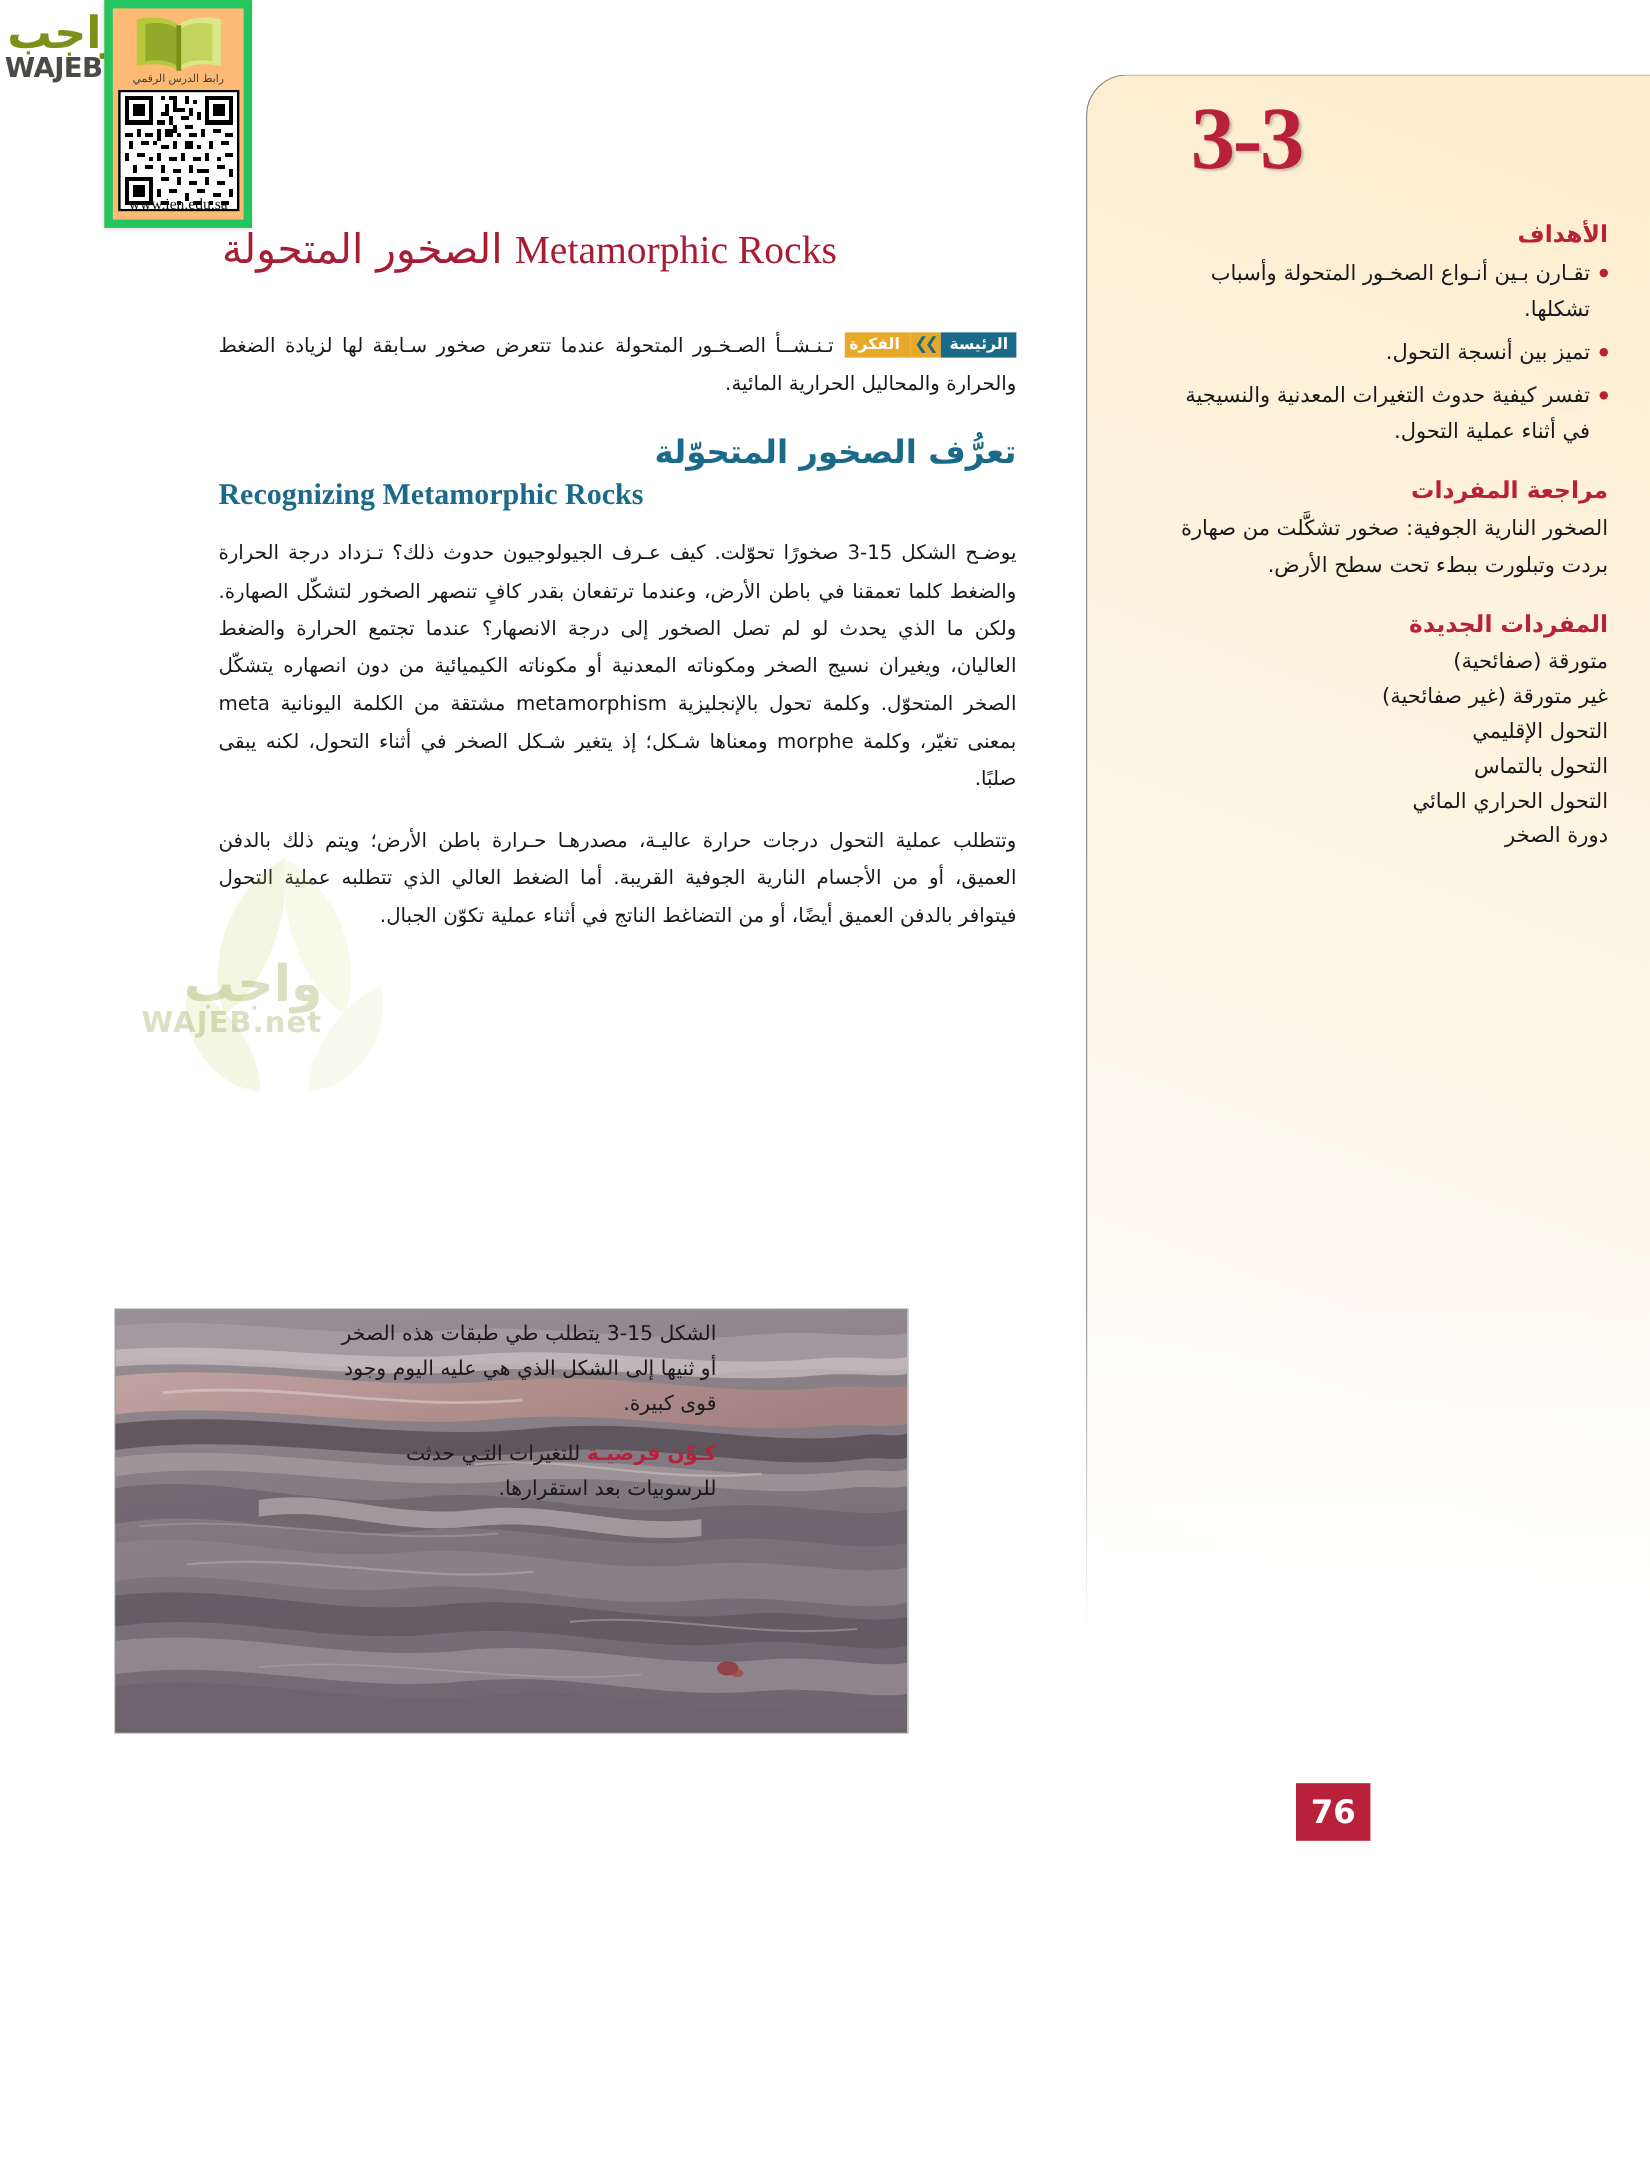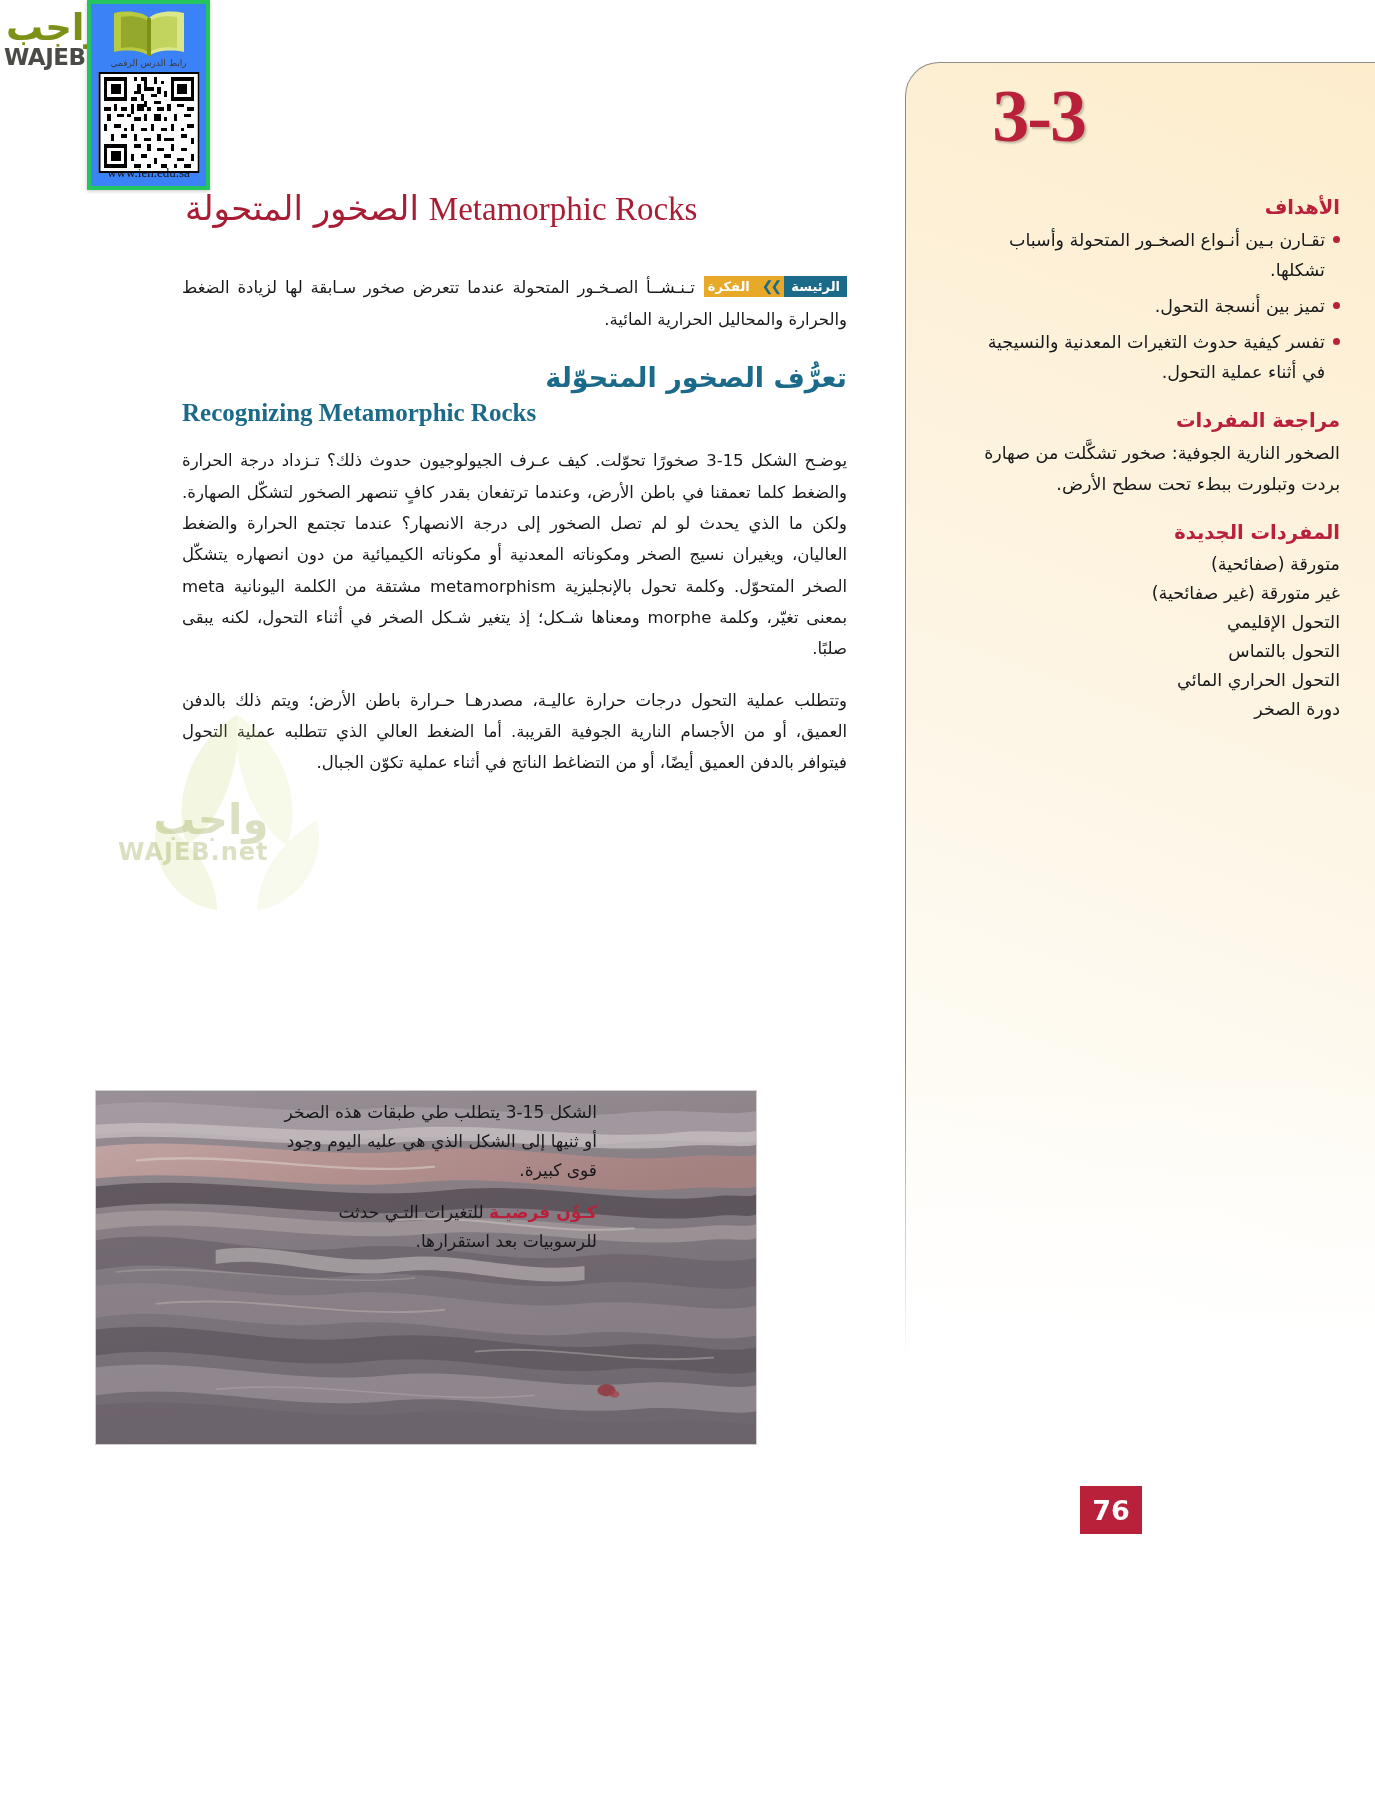--- a/index.html
+++ b/index.html
@@ -95,23 +95,23 @@
     direction: ltr;
   }
   .wajeb-net .dotnet { color: #7d9118; }
 
   .qr-card {
     position: absolute;
     top: 0;
     left: 87px;
     width: 123px;
     height: 190px;
-    background: #3b82f6;
+    background: #fdba74;
     box-shadow: 0 1px 4px rgba(0,0,0,0.22);
-    border: 4px solid #22c55e;
+    border: 7px solid #22c55e;
   }
   .book-icon {
     position: absolute;
     top: 6px; left: 50%;
     transform: translateX(-50%);
     width: 78px; height: 48px;
   }
   .qr-label {
     position: absolute;
     top: 54px;
@@ -251,21 +251,21 @@
     font-weight: bold;
     color: #1b6a89;
     direction: ltr;
     text-align: left;
     margin: 0 0 18px 0;
   }
 
   
   .side-content {
     position: absolute;
-    top: 196px;
+    top: 184px;
     right: 0;
     width: 468px;
     padding: 0 35px 0 60px;
     direction: rtl;
     text-align: right;
   }
   .side-h {
     font-family: "DejaVu Sans", sans-serif;
     font-size: 19.5px;
     font-weight: bold;

